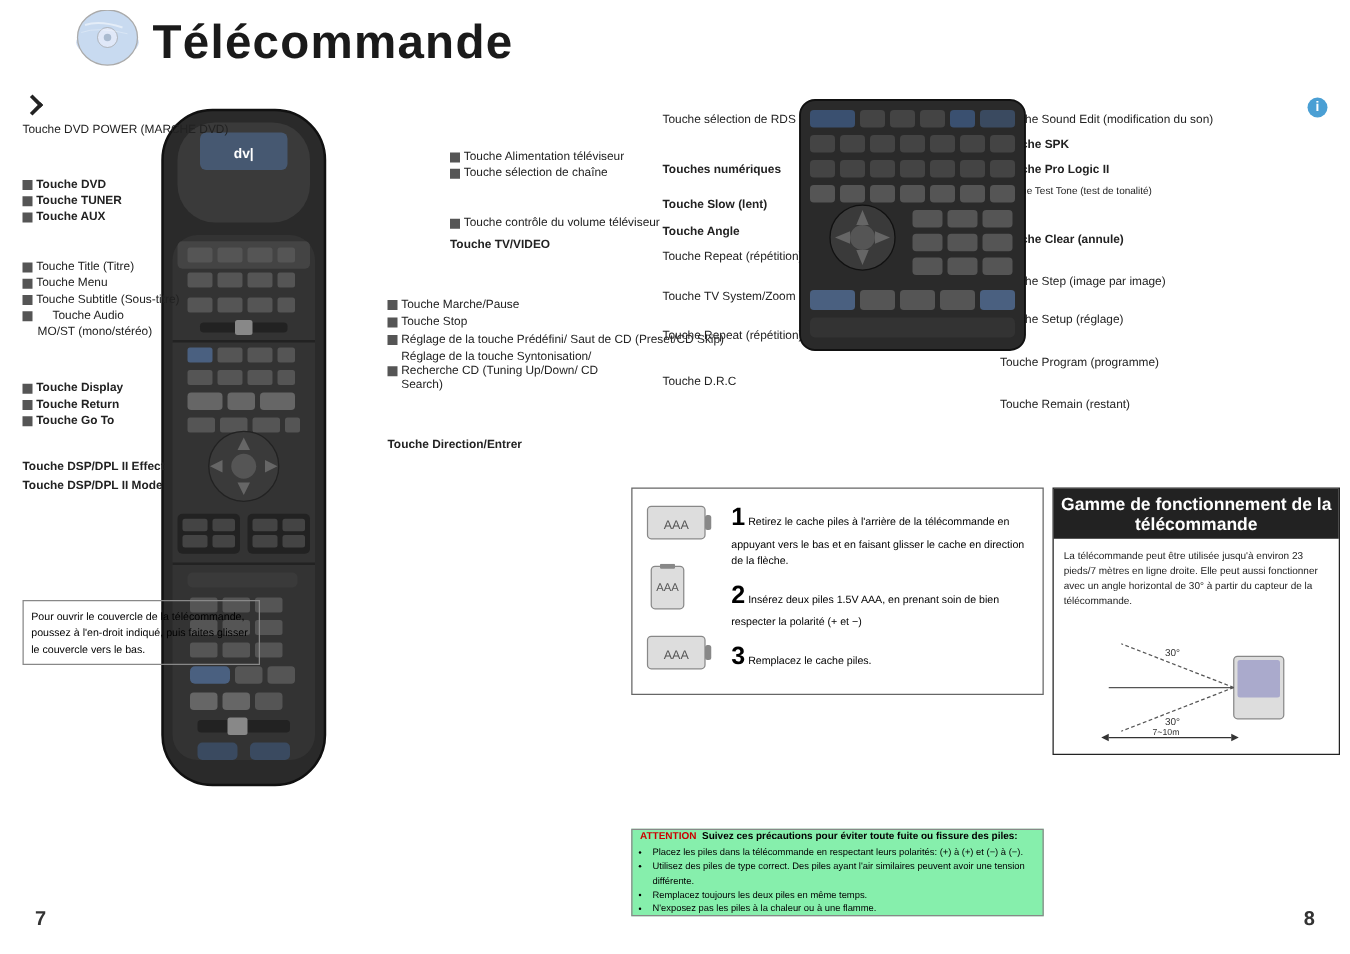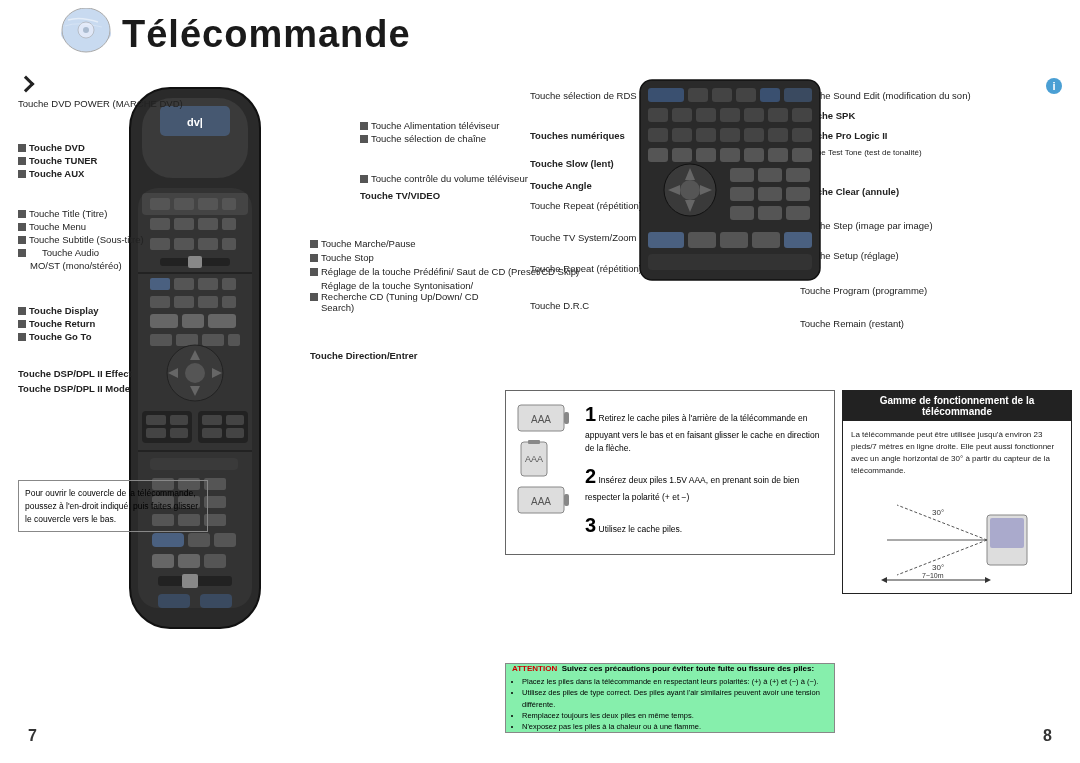--- a/index.html
+++ b/index.html
@@ -94,21 +94,21 @@
       position: absolute;
       top: 390px;
       left: 842px;
       width: 230px;
       background: #fff;
       border: 1.5px solid #222;
     }
     .gamme-header {
       background: #222;
       color: #fff;
-      font-size: 10px;
+      font-size: 14px;
       font-weight: bold;
       text-align: center;
       padding: 4px;
     }
     .gamme-content {
       padding: 8px;
       font-size: 8px;
       line-height: 1.5;
       color: #222;
     }
@@ -567,21 +567,21 @@
       <rect x="18" y="182" width="164" height="16" rx="4" fill="#333"></rect>
     </svg>
   </div>
 
 </div>
 
 <div class="battery-section">
   <div class="battery-content">
     <div class="battery-step">
       <div style="display:flex; align-items:flex-start; gap:6px;">
-        <div style="display:flex; flex-direction:column; align-items:center; gap:3px; margin-right:8px;">
+        <div style="display:flex; flex-direction:column; align-items:center; gap:14px; margin-right:8px;">
 
           <svg width="55" height="38" viewBox="0 0 55 38">
             <rect x="2" y="6" width="46" height="26" rx="3" fill="#ddd" stroke="#888" stroke-width="1"></rect>
             <rect x="48" y="13" width="5" height="12" rx="2" fill="#888"></rect>
             <text x="25" y="24" text-anchor="middle" font-size="10" fill="#555">AAA</text>
           </svg>
           <svg width="55" height="38" viewBox="0 0 55 38">
             <rect x="5" y="2" width="26" height="34" rx="3" fill="#ddd" stroke="#888" stroke-width="1"></rect>
             <rect x="12" y="0" width="12" height="4" rx="1" fill="#888"></rect>
             <text x="18" y="22" text-anchor="middle" font-size="9" fill="#555">AAA</text>
@@ -596,21 +596,21 @@
           <div style="margin-bottom:6px;">
             <span style="font-size:20px; font-weight:bold;">1</span>
             <span style="font-size:8.5px; line-height:1.4;">Retirez le cache piles à l'arrière de la télécommande en appuyant vers le bas et en faisant glisser le cache en direction de la flèche.</span>
           </div>
           <div style="margin-bottom:6px;">
             <span style="font-size:20px; font-weight:bold;">2</span>
             <span style="font-size:8.5px; line-height:1.4;">Insérez deux piles 1.5V AAA, en prenant soin de bien respecter la polarité (+ et −)</span>
           </div>
           <div>
             <span style="font-size:20px; font-weight:bold;">3</span>
-            <span style="font-size:8.5px; line-height:1.4;">Utilisez le cache piles.</span>
+            <span style="font-size:8.5px; line-height:1.4;">Remplacez le cache piles.</span>
           </div>
         </div>
       </div>
     </div>
   </div>
 </div>
 
 <div class="attention-box">
   <div style="margin-bottom:3px; font-size:8px; font-weight:bold;">
     <span style="color:#c00;">ATTENTION</span>

